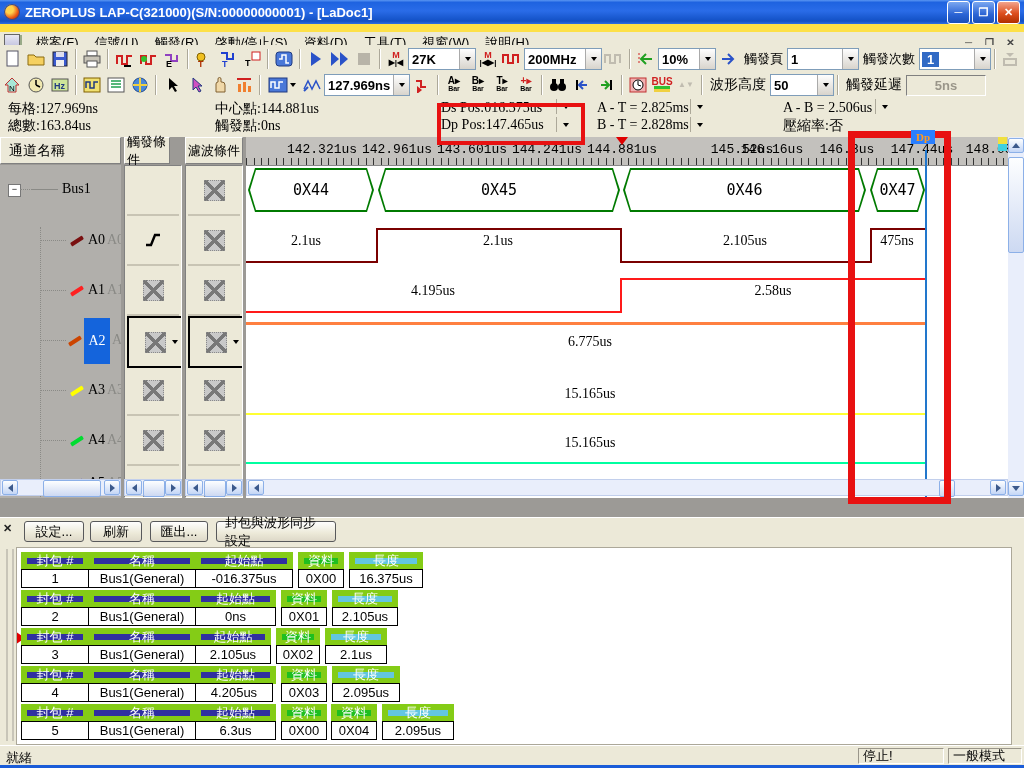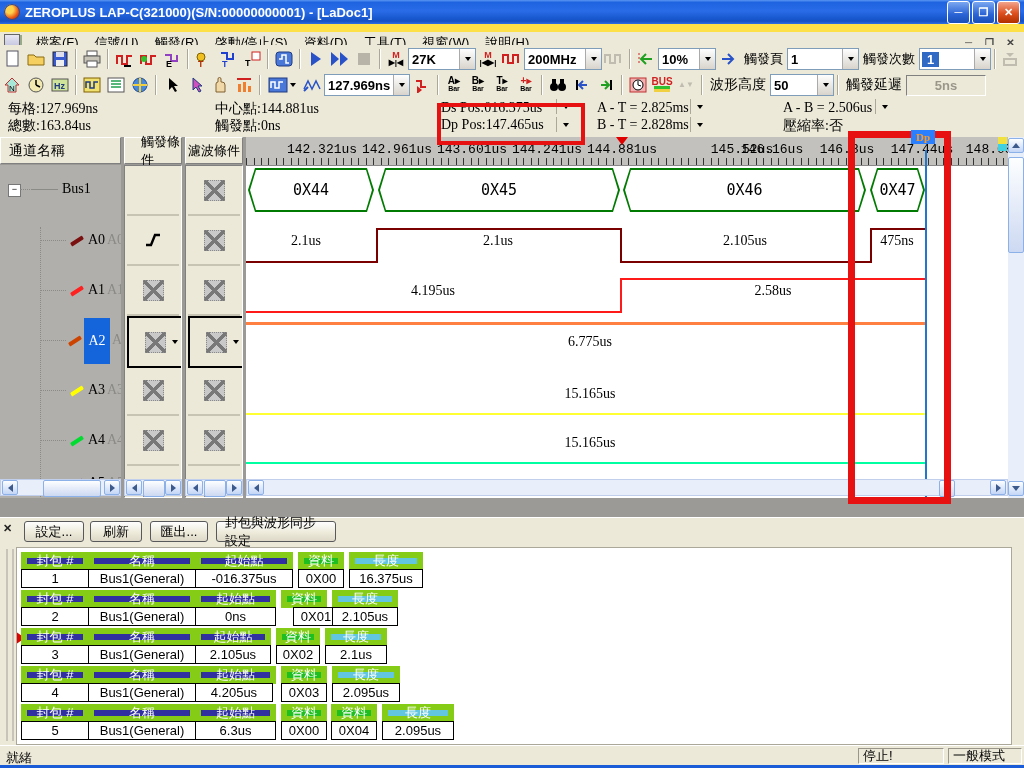--- a/index.html
+++ b/index.html
@@ -589,21 +589,21 @@
     <span class="info-txt" style="left:783px;top:3px;">A - B = 2.506us</span>
     <span class="info-txt" style="left:783px;top:20px;">壓縮率:否</span>
     <span class="drop-mini" style="left:875px;top:2px;">
         <span class="tri-d"></span>
       </span>
   </div>
 
   <div id="main">
 
     <div class="hdrcell" style="left:0;width:121px;">通道名稱</div>
-    <div class="hdrcell" style="left:124px;width:58px;padding-left:16px;font-size:13px;">觸發條件</div>
+    <div class="hdrcell" style="left:124px;width:46px;padding-left:2px;font-size:13px;">觸發條件</div>
     <div class="hdrcell" style="left:185px;width:58px;padding-left:2px;font-size:13px;">濾波條件</div>
 
     <div id="chan-names">
       <div class="dotvert" style="left:40px;top:62px;height:290px;"></div>
 
       <div class="ch-row" style="top:0;">
         <div style="position:absolute;left:8px;top:19px;width:11px;height:11px;border:1px solid #777;background:#fff;font-size:9px;line-height:9px;text-align:center;">−</div>
         <div class="dotline" style="left:20px;top:24px;width:12px;"></div>
         <div style="position:absolute;left:32px;top:24px;width:26px;height:1px;background:#8a8a86;"></div>
         <span class="ch-label" style="left:62px;top:16px;">Bus1</span>
@@ -849,21 +849,21 @@
 
       <div>
         <div class="pkt-hcell" style="left:4px;top:42px;width:68px;">封包 #</div>
         <div class="pkt-hcell" style="left:71px;top:42px;width:108px;">名稱</div>
         <div class="pkt-hcell" style="left:178px;top:42px;width:81px;">起始點</div>
         <div class="pkt-hcell hdr-green" style="left:264px;top:42px;width:46px;">資料</div>
         <div class="pkt-hcell hdr-cyan" style="left:315px;top:42px;width:66px;">長度</div>
         <div class="pkt-vcell" style="left:4px;top:59px;width:68px;">2</div>
         <div class="pkt-vcell" style="left:71px;top:59px;width:108px;">Bus1(General)</div>
         <div class="pkt-vcell" style="left:178px;top:59px;width:81px;">0ns</div>
-        <div class="pkt-vcell" style="left:276px;top:59px;width:46px;">0X01</div>
+        <div class="pkt-vcell" style="left:264px;top:59px;width:46px;">0X01</div>
         <div class="pkt-vcell" style="left:315px;top:59px;width:66px;">2.105us</div>
       </div>
 
       <div>
         <div id="pkt-marker" style="left:-2px;top:83px;"></div>
         <div class="pkt-hcell" style="left:4px;top:80px;width:68px;">封包 #</div>
         <div class="pkt-hcell" style="left:71px;top:80px;width:108px;">名稱</div>
         <div class="pkt-hcell" style="left:178px;top:80px;width:76px;">起始點</div>
         <div class="pkt-hcell hdr-green" style="left:259px;top:80px;width:44px;">資料</div>
         <div class="pkt-hcell hdr-cyan" style="left:308px;top:80px;width:62px;">長度</div>

